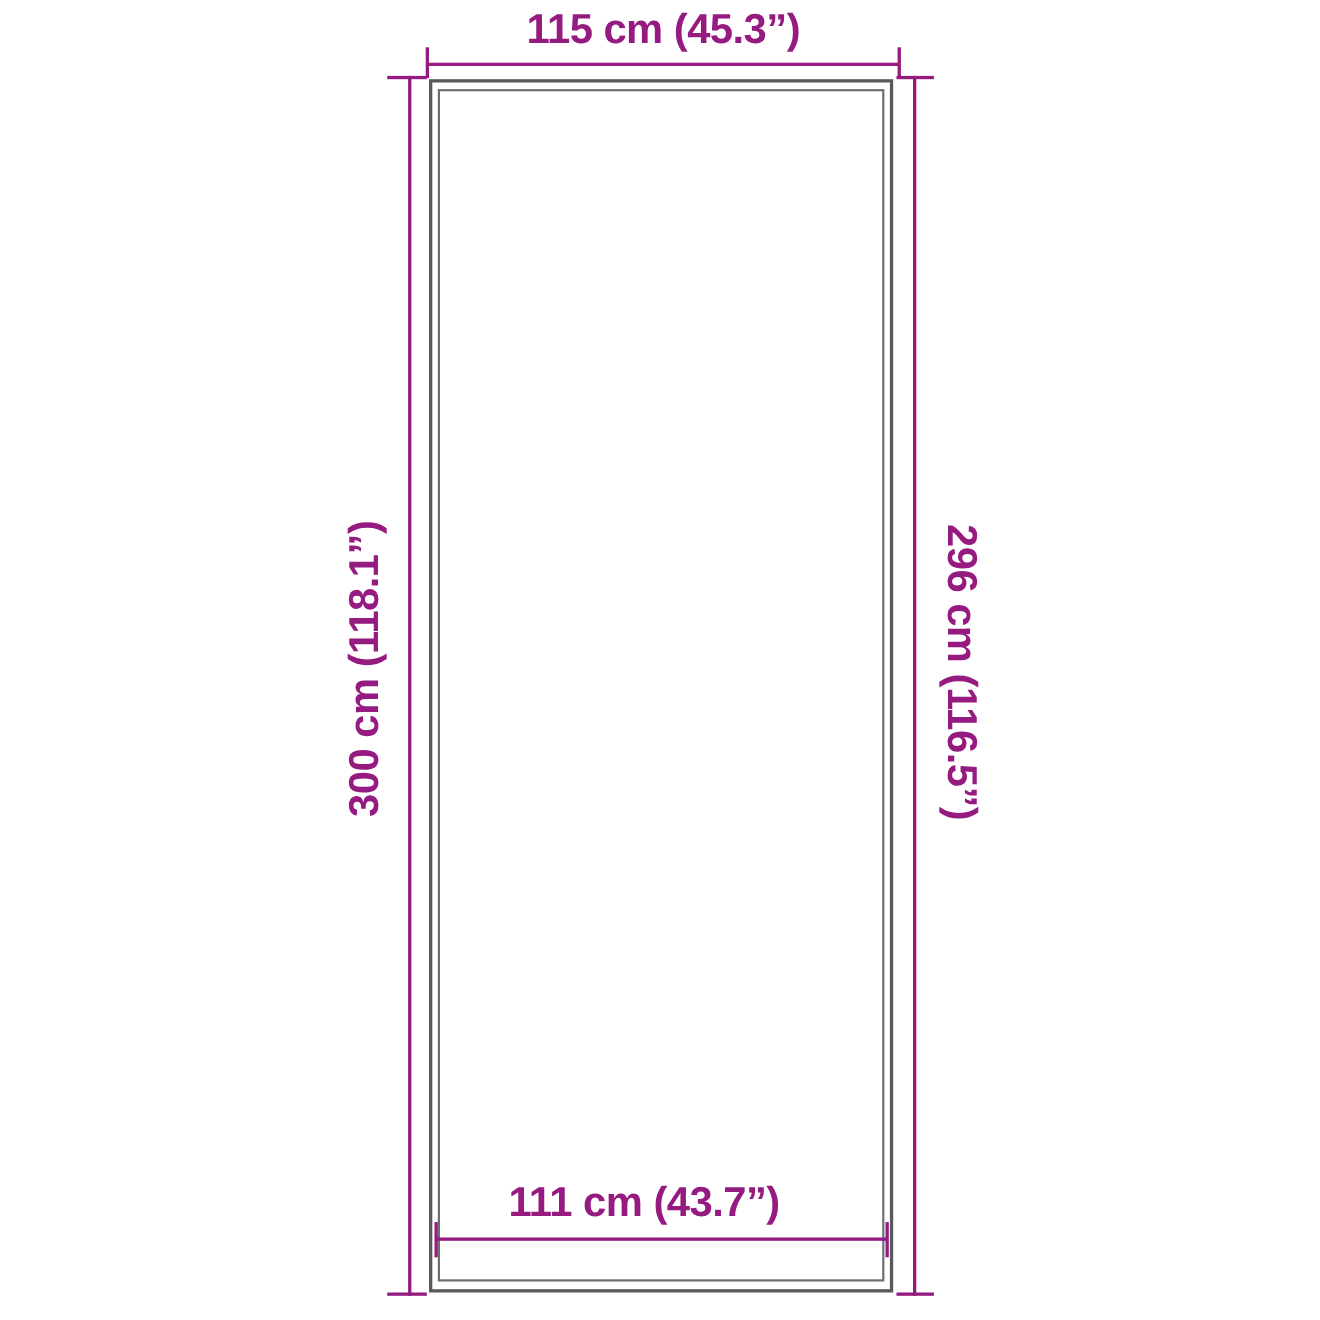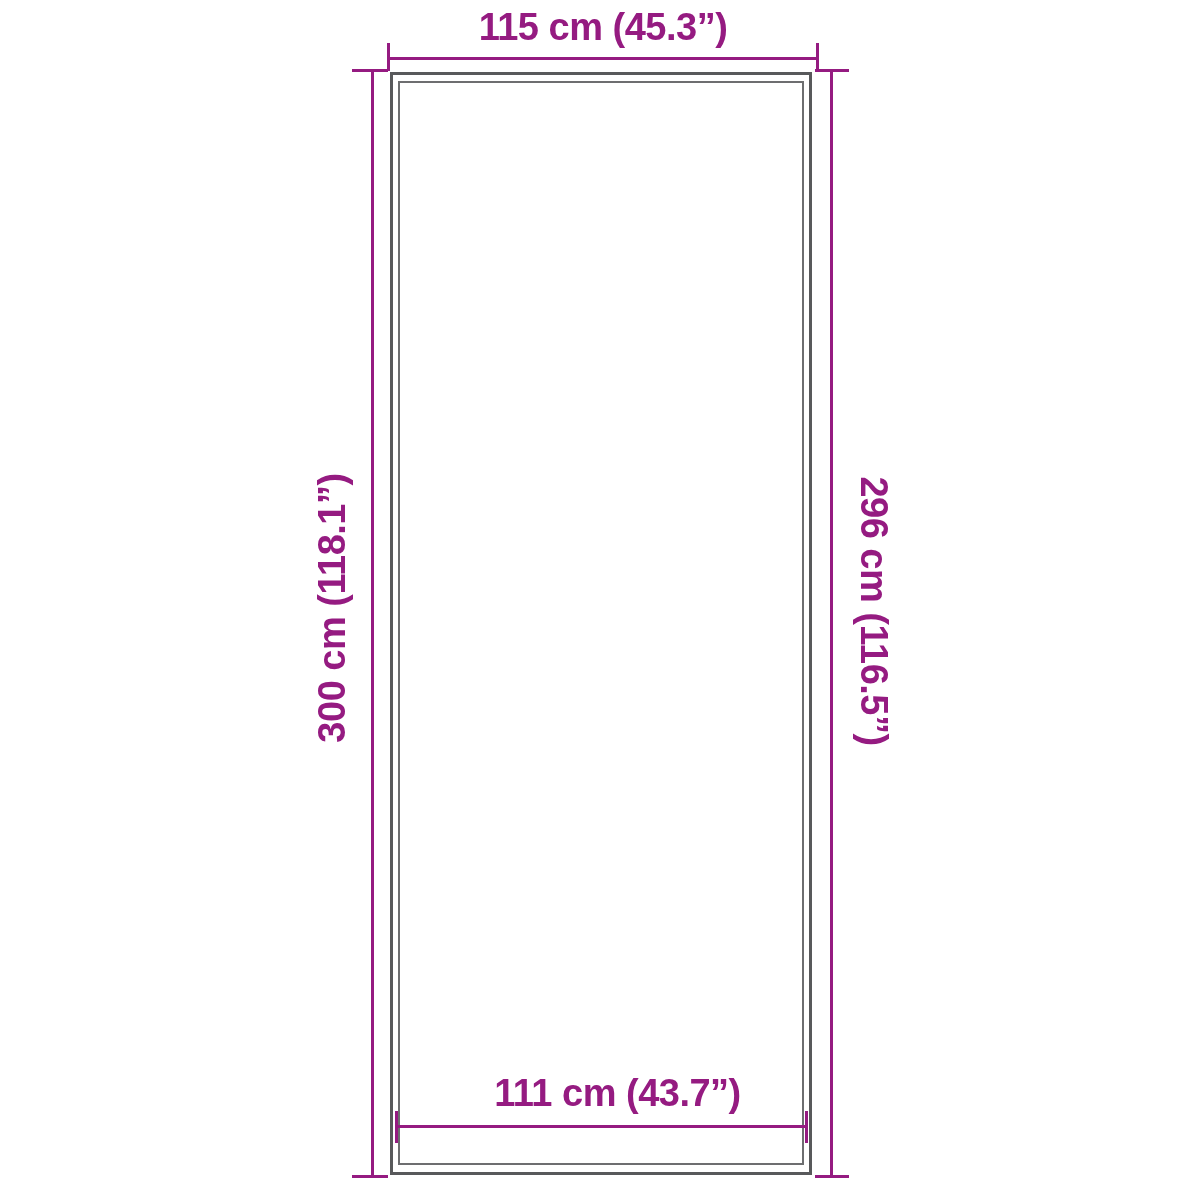--- a/index.html
+++ b/index.html
@@ -46,21 +46,21 @@
 <div class="canvas" style="--dim: #951b81; --outline: #58595b; --outline2: #6d6e70; --bg: #ffffff;">
 
   <div class="abs mat-outer" style="left:390px; top:72px; width:422px; height:1103px;"></div>
   <div class="abs mat-inner" style="left:398px; top:81px; width:406px; height:1084px;"></div>
 
   <div class="abs dim-label" style="left:388px; top:6px; width:430px;">115 cm (45.3”)</div>
   <div class="abs dline" style="left:388px; top:57px; width:430px; height:3px;"></div>
   <div class="abs dline" style="left:387px; top:43px; width:3px; height:28px;"></div>
   <div class="abs dline" style="left:816px; top:43px; width:3px; height:28px;"></div>
 
-  <div class="abs dim-label" style="left:412px; top:1072px; width:411px;">111 cm (43.7”)</div>
+  <div class="abs dim-label" style="left:380px; top:1072px; width:411px;">111 cm (43.7”)</div>
   <div class="abs dline" style="left:396px; top:1125px; width:411px; height:3px;"></div>
   <div class="abs dline" style="left:395px; top:1111px; width:3px; height:32px;"></div>
   <div class="abs dline" style="left:805px; top:1111px; width:3px; height:32px;"></div>
 
   <div class="abs dim-label rot" style="left:332px; top:608px; transform:translate(-50%,-50%) rotate(-90deg);">300 cm (118.1”)</div>
   <div class="abs dline" style="left:371px; top:69px; width:3px; height:1109px;"></div>
   <div class="abs dline" style="left:352px; top:69px; width:36px; height:3px;"></div>
   <div class="abs dline" style="left:352px; top:1175px; width:36px; height:3px;"></div>
 
   <div class="abs dim-label rot" style="left:874px; top:611px; transform:translate(-50%,-50%) rotate(90deg);">296 cm (116.5”)</div>

